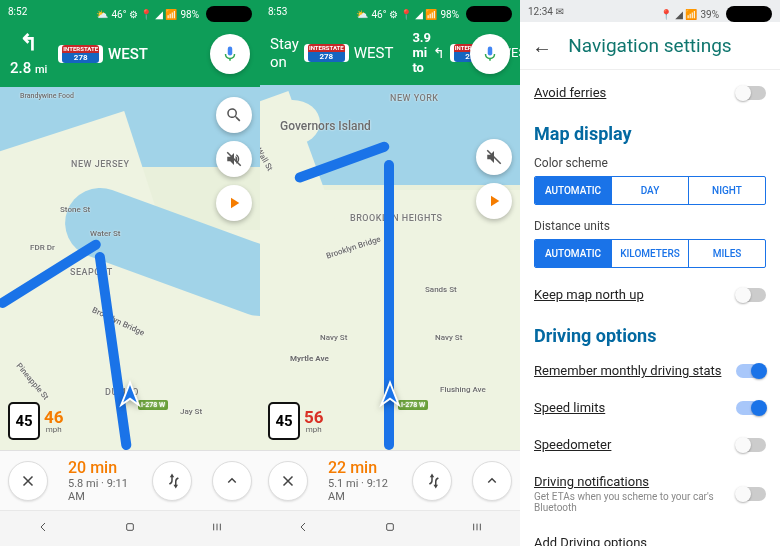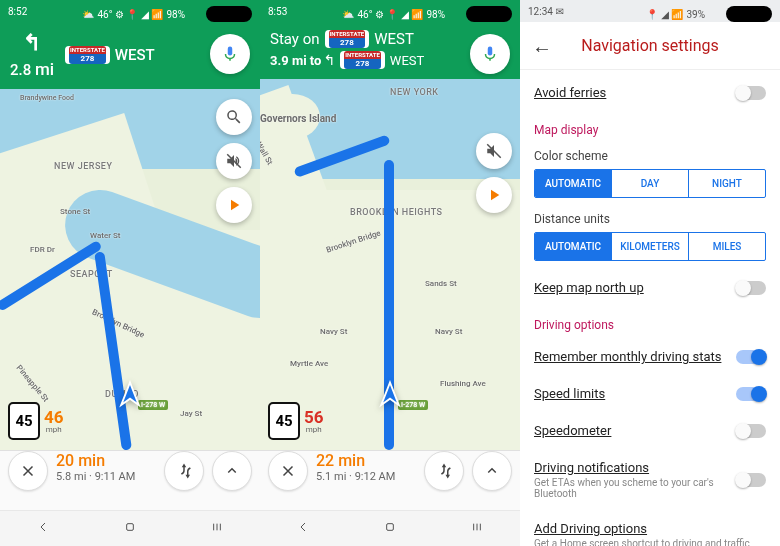--- a/index.html
+++ b/index.html
@@ -1,27 +1,27 @@
 <!DOCTYPE html>
 <html><head>
 <meta charset="utf-8">
 <style>
   * { box-sizing: border-box; margin: 0; padding: 0; }
   body { font-family: Roboto, Arial, sans-serif; background: #f5f5f5; width: 780px; height: 546px; overflow: hidden; }
   .container { display: flex; width: 780px; height: 546px; }
   .phone { width: 260px; height: 546px; position: relative; background: #fff; overflow: hidden; display: flex; flex-direction: column; }
   .statusbar { height: 22px; background: #0e9d58; color: #fff; display: flex; align-items: flex-start; padding: 6px 8px; font-size: 10px; justify-content: space-between; }
   .statusbar .left { }
-  .statusbar .right { display:flex; align-items:center; gap:17px;}
+  .statusbar .right { display:flex; align-items:center; gap:3px;}
   .statusbar .notch { width: 46px; height: 16px; background: #000; border-radius: 10px; margin-left:4px; }
   .statusbar.light { background: #eceef0; color: #555; }
   .nav-header { background: #0e9d58; color: #fff; padding: 8px 10px 10px 10px; display: flex; align-items: center; position: relative; min-height: 56px; }
   .nav-header .turn-icon { width: 26px; text-align:center; font-size: 22px; font-weight: bold; }
   .nav-header .dist { font-size: 15px; font-weight: 500; margin-top:4px;}
-  .nav-header .route-text { display:flex; flex-direction:column; gap:3px; flex:1; }
+  .nav-header .route-text { display:flex; flex-direction:row; gap:19px; flex:1; }
   .nav-header .shield { display:inline-flex; flex-direction:column; align-items:center; background:#fff; color:#b00; border-radius:4px; padding:0px 4px; font-size:8px; font-weight:bold; margin:0 3px; line-height:1; }
   .nav-header .shield .top { background:#c62828; color:#fff; width:100%; text-align:center; font-size:6px; border-radius:3px 3px 0 0; padding:1px 1px;}
   .nav-header .shield .bot { background:#1565c0; color:#fff; width:100%; text-align:center; font-size:8px; border-radius:0 0 3px 3px; padding:1px 2px;}
   .nav-header .mic { position:absolute; right:10px; top:12px; width:40px; height:40px; background:#fff; border-radius:50%; display:flex; align-items:center; justify-content:center; box-shadow:0 2px 4px rgba(0,0,0,0.2);}
   .nav-header .mic svg { width:18px; height:18px; }
   .nav-header .line1 { font-size:15px; display:flex; align-items:center; gap:2px;}
   .nav-header .line1 .stay { font-weight:400;}
   .nav-header .line2 { font-size:13px; display:flex; align-items:center; gap:2px;}
   .map-area { flex:1; position:relative; background: linear-gradient(180deg, #a8d8ec 0%, #a8d8ec 20%, #e9f0db 20%, #e9f0db 100%); overflow:hidden;}
   .water { position:absolute; background:#a1d3e8; }
@@ -33,38 +33,38 @@
   .float-btn.orange svg { fill:#f57c00;}
   .speed-box { position:absolute; left:8px; bottom:10px; display:flex; align-items:center; gap:4px;}
   .speed-limit { width:32px; height:38px; background:#fff; border:2.5px solid #111; border-radius:5px; display:flex; align-items:center; justify-content:center; font-weight:bold; font-size:15px;}
   .current-speed { display:flex; flex-direction:column; align-items:center; line-height:1; }
   .current-speed .val { font-size:17px; font-weight:bold;}
   .current-speed .unit { font-size:8px; color:#666;}
   .current-speed.ok .val { color:#f57c00;}
   .current-speed.over .val { color:#d93025;}
   .cursor { position:absolute; left:50%; bottom:36px; transform:translateX(-50%); }
   .cursor svg { width:30px; height:30px; filter:drop-shadow(0 2px 3px rgba(0,0,0,0.3));}
-  .bottom-bar { height:60px; background:#fafafa; border-top:1px solid #e0e0e0; display:flex; padding:0 8px; gap:8px;}
+  .bottom-bar { height:60px; background:#fafafa; border-top:1px solid #e0e0e0; display:flex; align-items:center; padding:0 8px; gap:20px;}
   .circle-btn { width:40px; height:40px; border-radius:50%; border:1px solid #ddd; background:#fff; display:flex; align-items:center; justify-content:center; box-shadow:0 1px 2px rgba(0,0,0,0.1);}
   .eta-block { flex:1; display:flex; flex-direction:column; line-height:1.2;}
   .eta-block .time { color:#f57c00; font-size:16px; font-weight:500;}
   .eta-block .sub { color:#666; font-size:11px;}
   .sys-nav { height:36px; background:#f5f5f5; display:flex; align-items:center; justify-content:space-around; border-top:1px solid #e8e8e8;}
   .sys-nav div { color:#555; font-size:14px;}
   .sys-nav svg { width:16px; height:16px; fill:none; stroke:#555; stroke-width:1.5;}
   
   .settings-header { height:48px; display:flex; align-items:center; padding:0 12px; border-bottom:1px solid #eee; background:#fff;}
   .settings-header .back { width:24px; font-size:20px; color:#333;}
-  .settings-header .title { flex:1; text-align:center; font-size:16px; color:#b91c1c; font-weight:400;}
+  .settings-header .title { flex:1; text-align:center; font-size:19px; color:#0f766e; font-weight:400;}
   .settings-body { flex:1; overflow-y:auto; background:#fff; padding:4px 14px 8px 14px;}
   .setting-row { display:flex; align-items:center; justify-content:space-between; padding:11px 0; }
   .setting-row .labels { flex:1; padding-right:10px;}
   .setting-row .lbl { font-size:13px; color:#222;text-decoration:underline;}
   .setting-row .sub { font-size:10px; color:#888; margin-top:2px;}
-  .section-head { font-size:12px; font-weight:400; color:#be185d; padding:12px 0 6px 0;}
+  .section-head { font-size:18px; font-weight:700; color:#0369a1; padding:12px 0 6px 0;}
   .field-label { font-size:12px; color:#444; padding:6px 0 6px 0;}
   .seg { display:flex; border:1px solid #1a73e8; border-radius:2px; overflow:hidden; margin-bottom:8px;}
   .seg-item { flex:1; text-align:center; padding:8px 0; font-size:10px; font-weight:500; color:#1a73e8; border-left:1px solid #1a73e8;}
   .seg-item:first-child { border-left:none;}
   .seg-item.active { background:#1a73e8; color:#fff;}
   .toggle { width:30px; height:14px; border-radius:8px; position:relative;}
   .toggle::after { content:''; position:absolute; width:16px; height:16px; border-radius:50%; top:-1px; box-shadow:0 1px 2px rgba(0,0,0,0.3);}
   .toggle.off { background:#ccc;} .toggle.off::after { background:#fafafa; left:-1px;}
   .toggle.on { background:#a8c7fa;} .toggle.on::after { background:#1a73e8; right:-1px;}
 </style>
@@ -77,21 +77,21 @@
   <div class="statusbar">
     <span class="left">8:52</span>
     <span class="right">
           <span>⛅ 46° ⚙ 📍 ◢ 📶 98%</span>
           <span class="notch"></span>
         </span>
   </div>
   <div class="nav-header">
     <div style="display:flex;flex-direction:column;align-items:center;margin-right:8px;">
       <span class="turn-icon">↰</span>
-      <span class="dist"><span>2.8</span> <span style="font-size:17px">mi</span></span>
+      <span class="dist"><span>2.8</span> <span style="font-size:11px">mi</span></span>
     </div>
     <div class="route-text">
       <div class="line1">
         <span class="shield">
               <span class="top">INTERSTATE</span>
               <span class="bot">278</span>
             </span>
         <span style="font-weight:500">WEST</span>
       </div>
     </div>
@@ -100,21 +100,21 @@
             <path fill="#4285f4" d="M12 14a3 3 0 003-3V5a3 3 0 00-6 0v6a3 3 0 003 3z"></path>
             <path fill="#34a853" d="M11 18.9V21h2v-2.1a7 7 0 006-6.9h-2a5 5 0 01-10 0H5a7 7 0 006 6.9z"></path>
           </svg>
     </div>
   </div>
   <div class="map-area">
     <div class="water" style="top:0;left:0;right:0;height:80px;"></div>
     <div class="land" style="top:50px;left:-40px;width:200px;height:200px;transform:rotate(-18deg);"></div>
     <div class="land" style="bottom:0;left:0;right:0;height:220px;"></div>
     <div class="water" style="top:130px;left:60px;width:240px;height:70px;transform:rotate(20deg);border-radius:40px;"></div>
-    <span class="map-label area" style="top:72px;left:54px;">NEW JERSEY</span>
+    <span class="map-label area" style="top:72px;left:71px;">NEW JERSEY</span>
     <span class="map-label" style="top:5px;left:20px;font-size:7px;">Brandywine Food</span>
     <span class="map-label" style="top:118px;left:60px;">Stone St</span>
     <span class="map-label" style="top:142px;left:90px;">Water St</span>
     <span class="map-label" style="top:156px;left:30px;">FDR Dr</span>
     <span class="map-label area" style="top:180px;left:70px;color:#7a7a7a;">SEAPORT</span>
     <span class="map-label" style="top:230px;left:90px;transform:rotate(25deg);">Brooklyn Bridge</span>
     <span class="map-label area" style="top:300px;left:105px;">DUMBO</span>
     <span class="map-label" style="top:290px;left:10px;transform:rotate(50deg);">Pineapple St</span>
     <span class="map-label" style="top:320px;left:180px;">Jay St</span>
     <span class="map-label" style="bottom:40px;left:138px;background:#689f38;color:#fff;padding:1px 3px;border-radius:2px;font-size:7px;">I-278 W</span>
@@ -215,29 +215,29 @@
             <path fill="#34a853" d="M11 18.9V21h2v-2.1a7 7 0 006-6.9h-2a5 5 0 01-10 0H5a7 7 0 006 6.9z"></path>
           </svg>
     </div>
   </div>
   <div class="map-area">
     <div class="water" style="top:0;left:0;right:0;height:100px;"></div>
     <div class="land" style="top:15px;left:5px;width:55px;height:45px;border-radius:50%;"></div>
     <div class="land" style="bottom:0;left:0;right:0;height:260px;"></div>
     <div class="land" style="top:25px;left:-80px;width:140px;height:160px;transform:rotate(-20deg);"></div>
     <span class="map-label area" style="top:8px;left:130px;">NEW YORK</span>
-    <span class="map-label" style="top:34px;left:0;font-size:10px;font-weight:bold;">Governors Island</span>
+    <span class="map-label" style="top:34px;left:20px;font-size:12px;">Governors Island</span>
     <span class="map-label" style="top:70px;left:-8px;transform:rotate(60deg);">Wall St</span>
     <span class="map-label area" style="top:128px;left:90px;">BROOKLYN HEIGHTS</span>
     <span class="map-label" style="top:158px;left:65px;transform:rotate(-18deg);">Brooklyn Bridge</span>
     <span class="map-label" style="top:200px;left:165px;">Sands St</span>
     <span class="map-label" style="top:248px;left:60px;">Navy St</span>
     <span class="map-label" style="top:248px;left:175px;">Navy St</span>
     <span class="map-label" style="top:300px;left:180px;">Flushing Ave</span>
-    <span class="map-label" style="top:280px;left:30px;">Myrtle Ave</span>
+    <span class="map-label" style="top:269px;left:30px;font-weight:bold;">Myrtle Ave</span>
     <span class="map-label" style="bottom:40px;left:138px;background:#689f38;color:#fff;padding:1px 3px;border-radius:2px;font-size:7px;">I-278 W</span>
     <div style="position:absolute;left:124px;bottom:0;width:10px;height:290px;background:#1a73e8;border-radius:6px;"></div>
     <div style="position:absolute;left:124px;top:60px;width:10px;height:100px;background:#1a73e8;transform:rotate(70deg);transform-origin:top;border-radius:6px;"></div>
     <div class="float-btn" style="top:54px;">
           <svg viewBox="0 0 24 24">
             <path d="M3 9v6h4l5 5V4L7 9H3z"></path>
             <line x1="3" y1="3" x2="21" y2="21" stroke="#555" stroke-width="2"></line>
           </svg>
         </div>
     <div class="float-btn orange" style="top:98px;">

